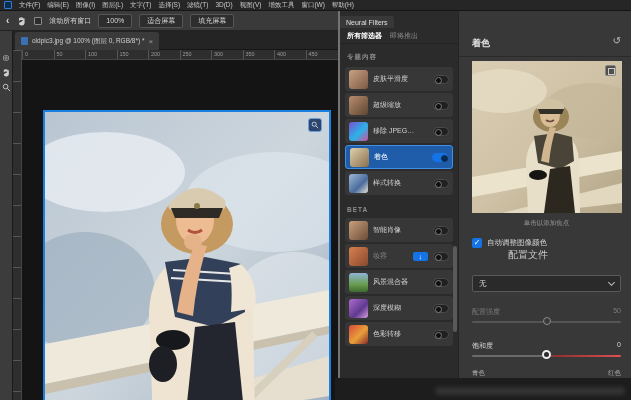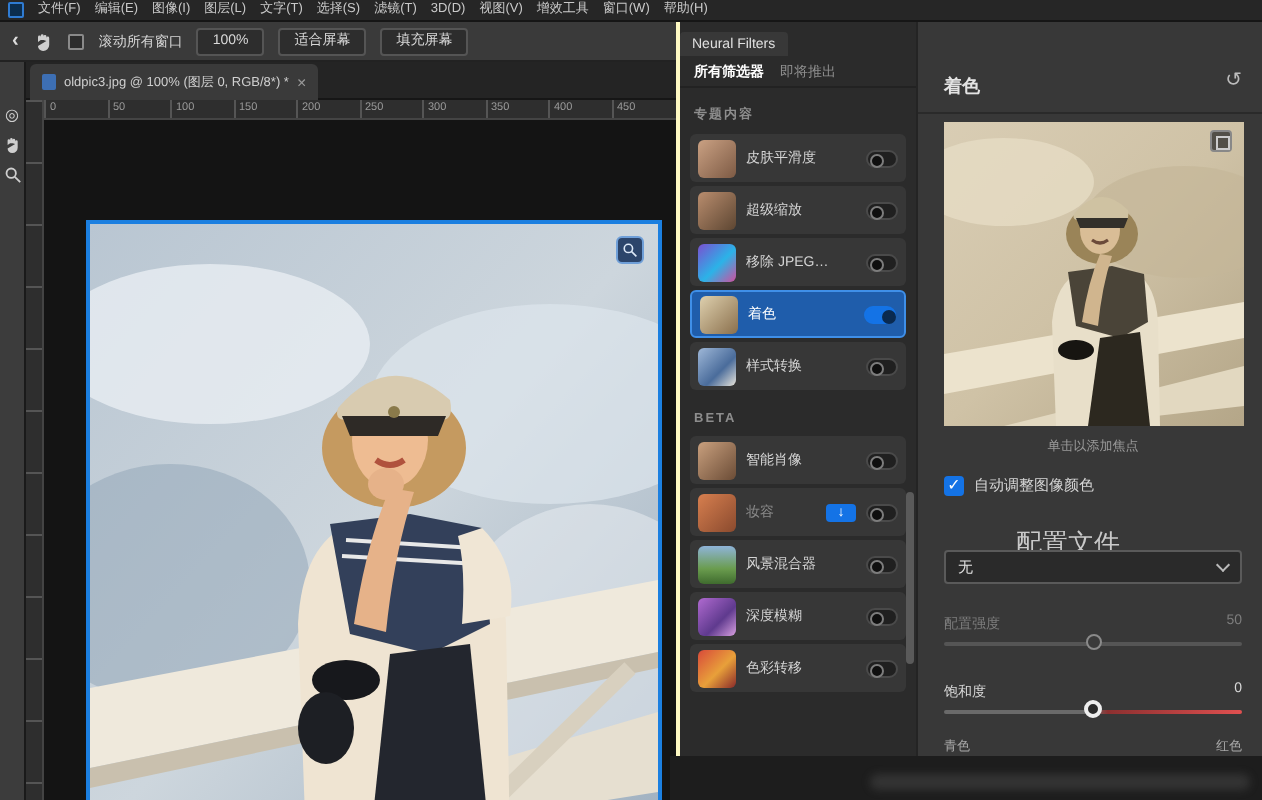--- a/index.html
+++ b/index.html
@@ -33,21 +33,21 @@
   #doctab .close{font-size:8px;color:#9a9a9a;}
   #ruler-top{position:absolute;left:9px;top:19px;width:316px;height:10px;background:#2e2e2e;border-bottom:1px solid #444;display:flex;}
   .tick{width:31.5px;font-size:5.5px;color:#9a9a9a;border-left:1px solid #555;padding-left:2px;line-height:9px;}
   #ruler-left{position:absolute;left:0;top:19px;width:9px;height:350px;background:#2e2e2e;border-right:1px solid #444;
     background-image:repeating-linear-gradient(to bottom,#555 0,#555 1px,transparent 1px,transparent 31px);}
   #canvas{position:absolute;left:9px;top:29px;width:316px;height:340px;background:#141414;}
   #main-image{position:absolute;left:21px;top:50px;width:288px;height:314px;border:2px solid #1b7fe0;background:#aebfcf;}
   #zoom-badge{position:absolute;top:6px;right:7px;width:14px;height:14px;background:#2c456b;border:1px solid #6f9fd8;border-radius:3px;display:flex;align-items:center;justify-content:center;}
 
   
-  #rightzone{left:338px;top:11px;width:293px;height:367px;background:#2e2e2e;border-left:2px solid #fef9c3;}
+  #rightzone{left:338px;top:11px;width:293px;height:367px;background:#2e2e2e;border-left:2px solid #737373;}
   #nfcol{position:absolute;left:0;top:0;width:118px;height:367px;background:#2b2b2b;}
   #nfheader{height:17px;display:flex;align-items:flex-end;}
   #nfheader span{background:#383838;font-size:7px;color:#e0e0e0;padding:3px 6px 2px;border-radius:2px 2px 0 0;}
   #nftabs{height:16px;display:flex;gap:8px;align-items:center;padding:0 7px;border-bottom:1px solid #222;}
   .nftab{font-size:7px;white-space:nowrap;}
   .nftab.active{color:#ffffff;font-weight:bold;}
   .nftab.idle{color:#8f8f8f;}
   .sec-label{font-size:6.5px;color:#8d8d8d;font-weight:bold;letter-spacing:1px;padding:9px 0 3px 7px;}
   .frow{display:flex;align-items:center;gap:5px;height:24px;margin:2px 5px;background:#373737;border-radius:3px;padding:0 4px;}
   .frow.selected{background:#1f5dab;border:1px solid #3f8fe8;}
@@ -78,21 +78,21 @@
   #set-title{position:absolute;left:13px;top:26px;font-size:9px;font-weight:bold;color:#e4e4e4;}
   #reset-icon{position:absolute;right:12px;top:24px;font-size:10px;color:#bbb;}
   #set-divider{position:absolute;left:0;top:45px;width:175px;height:1px;background:#2a2a2a;}
   #preview{position:absolute;left:13px;top:50px;width:150px;height:152px;background:#cbbc9e;overflow:hidden;}
   #expand-icon{position:absolute;right:17px;top:54px;width:11px;height:11px;background:rgba(40,40,40,.75);border:1px solid #888;border-radius:2px;}
   #expand-icon::after{content:"";position:absolute;left:2px;top:2px;width:5px;height:5px;border:1px solid #ccc;}
   #focal-hint{position:absolute;left:0;top:208px;width:175px;text-align:center;font-size:6.5px;color:#9a9a9a;}
   #autocolor-row{position:absolute;left:13px;top:227px;display:flex;align-items:center;gap:5px;}
   #autocolor-box{width:10px;height:10px;background:#1473e6;border-radius:2px;color:#fff;font-size:8px;line-height:10px;text-align:center;}
   #autocolor-label{font-size:7.5px;color:#d6d6d6;}
-  #profile-label{position:absolute;left:13px;top:252px;font-size:13px;color:#c9c9c9;padding-left:36px;}
+  #profile-label{position:absolute;left:13px;top:237px;font-size:10px;color:#c9c9c9;padding-left:36px;}
   #profile-select{position:absolute;left:13px;top:264px;width:149px;height:17px;background:#2a2a2a;border:1px solid #5a5a5a;border-radius:2px;display:flex;align-items:center;justify-content:space-between;padding:0 6px;}
   #profile-select .val{font-size:7.5px;color:#e0e0e0;}
   .chev{width:5px;height:5px;border-right:1px solid #bbb;border-bottom:1px solid #bbb;transform:rotate(45deg);margin-top:-3px;}
   .slider-head{position:absolute;left:13px;width:149px;display:flex;justify-content:space-between;}
   .sl-label{font-size:7px;}
   .sl-val{font-size:7px;}
   .dimtxt{color:#7d7d7d;}
   .brighttxt{color:#d8d8d8;}
   .track{position:absolute;left:13px;width:149px;height:2px;border-radius:1px;}
   #track1{top:310px;background:#555;}

